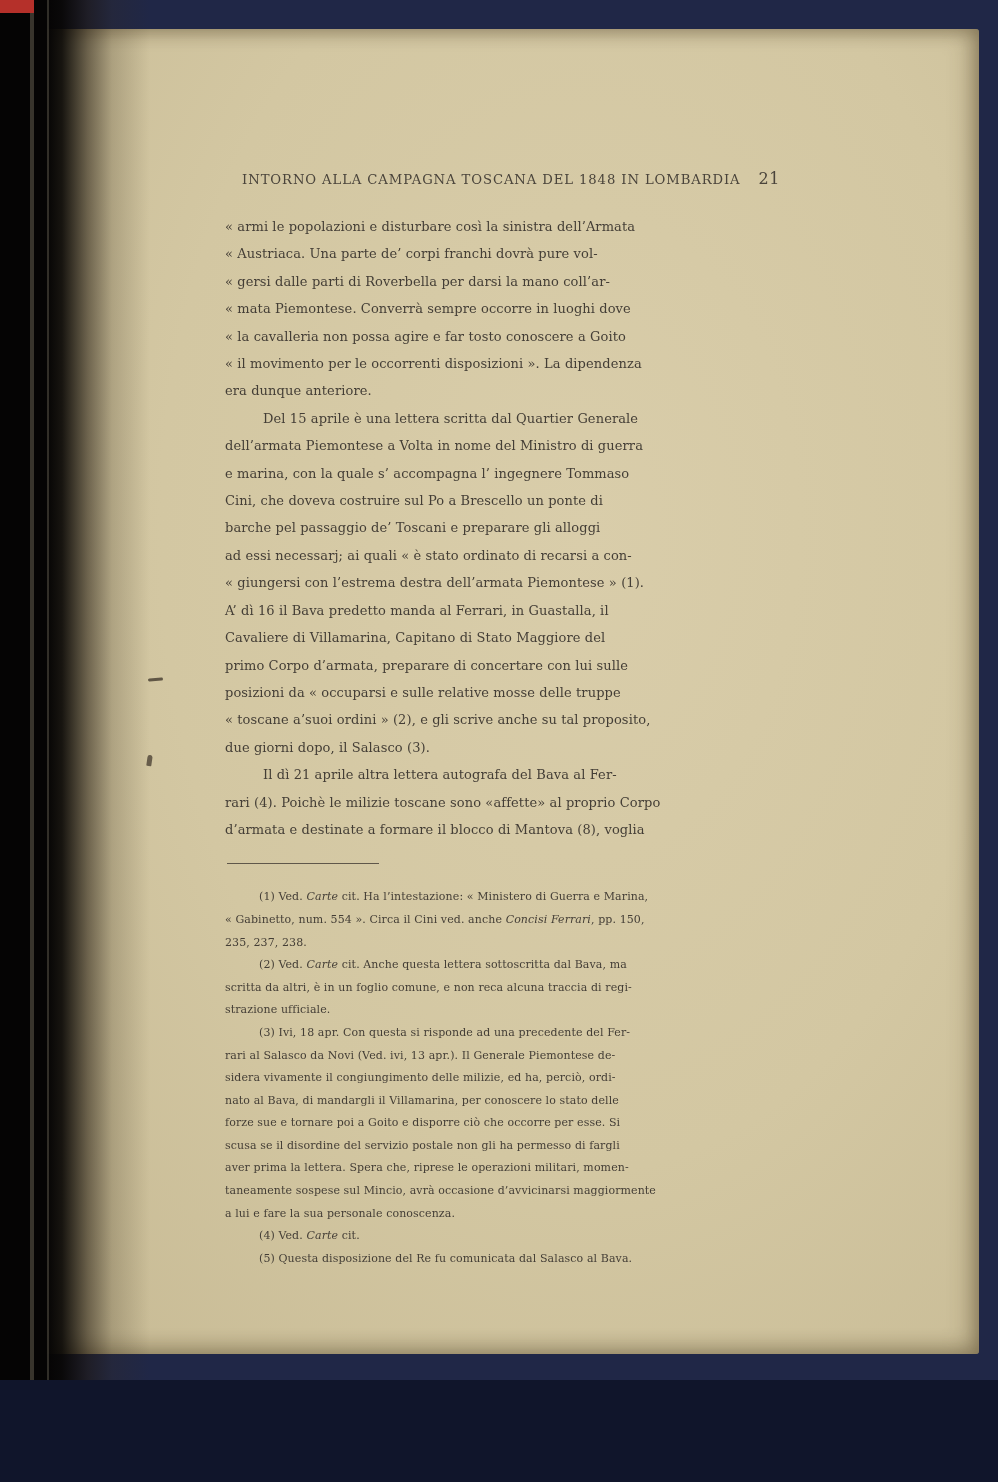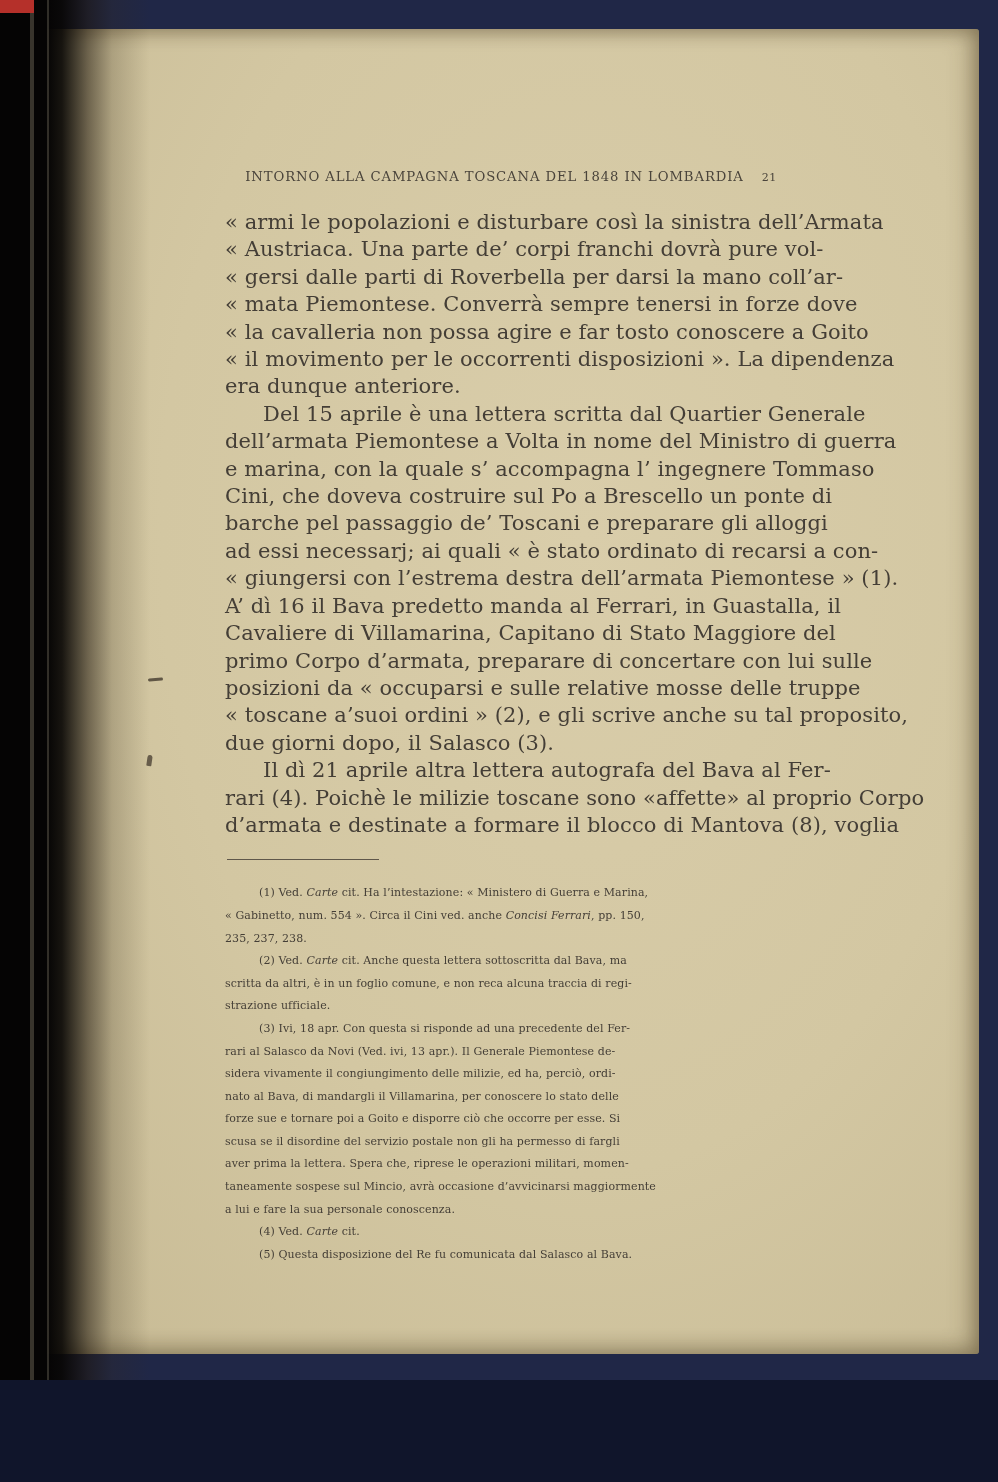--- a/index.html
+++ b/index.html
@@ -30,24 +30,24 @@
   
   .text-col{
     position:absolute;left:185px;top:140px;width:572px;
     color:#443e36;
   }
   .header{
     display:flex;justify-content:center;align-items:baseline;gap:18px;
     font-size:13.2px;letter-spacing:.9px;color:#4a443b;
     margin-bottom:25px;white-space:nowrap;
   }
-  .header-page{font-size:11px;letter-spacing:.5px;}
+  .header-page{font-size:16px;letter-spacing:.5px;}
   .para{margin:0;}
   .para .line{
-    font-size:21px;line-height:27.4px;white-space:nowrap;
+    font-size:13px;line-height:27.4px;white-space:nowrap;
     letter-spacing:.1px;
   }
   .para.indent .line:first-child{text-indent:38px;}
   .footnote-rule{width:152px;height:1px;background:#5f574a;margin:20px 0 22px 2px;}
   .fnote .line{
     font-size:11px;line-height:22.6px;white-space:nowrap;letter-spacing:.1px;
   }
   .fnote .line:first-child{text-indent:34px;}
   
   .artifact-dash{position:absolute;left:148px;top:678px;width:15px;height:3px;background:rgba(58,48,38,.75);border-radius:2px;transform:rotate(-4deg);}
@@ -66,21 +66,21 @@
       <div class="header">
         <span class="header-title">INTORNO ALLA CAMPAGNA TOSCANA DEL 1848 IN LOMBARDIA</span>
         <span class="header-page">21</span>
       </div>
 
       <div class="body-text">
         <div class="para">
             <div class="line">« armi le popolazioni e disturbare così la sinistra dell’Armata</div>
             <div class="line">« Austriaca. Una parte de’ corpi franchi dovrà pure vol-</div>
             <div class="line">« gersi dalle parti di Roverbella per darsi la mano coll’ar-</div>
-            <div class="line">« mata Piemontese. Converrà sempre tenersi in forze dove</div>
+            <div class="line">« mata Piemontese. Converrà sempre occorre in luoghi dove</div>
             <div class="line">« la cavalleria non possa agire e far tosto conoscere a Goito</div>
             <div class="line">« il movimento per le occorrenti disposizioni ». La dipendenza</div>
             <div class="line">era dunque anteriore.</div>
           </div>
         <div class="para indent">
             <div class="line">Del 15 aprile è una lettera scritta dal Quartier Generale</div>
             <div class="line">dell’armata Piemontese a Volta in nome del Ministro di guerra</div>
             <div class="line">e marina, con la quale s’ accompagna l’ ingegnere Tommaso</div>
             <div class="line">Cini, che doveva costruire sul Po a Brescello un ponte di</div>
             <div class="line">barche pel passaggio de’ Toscani e preparare gli alloggi</div>

